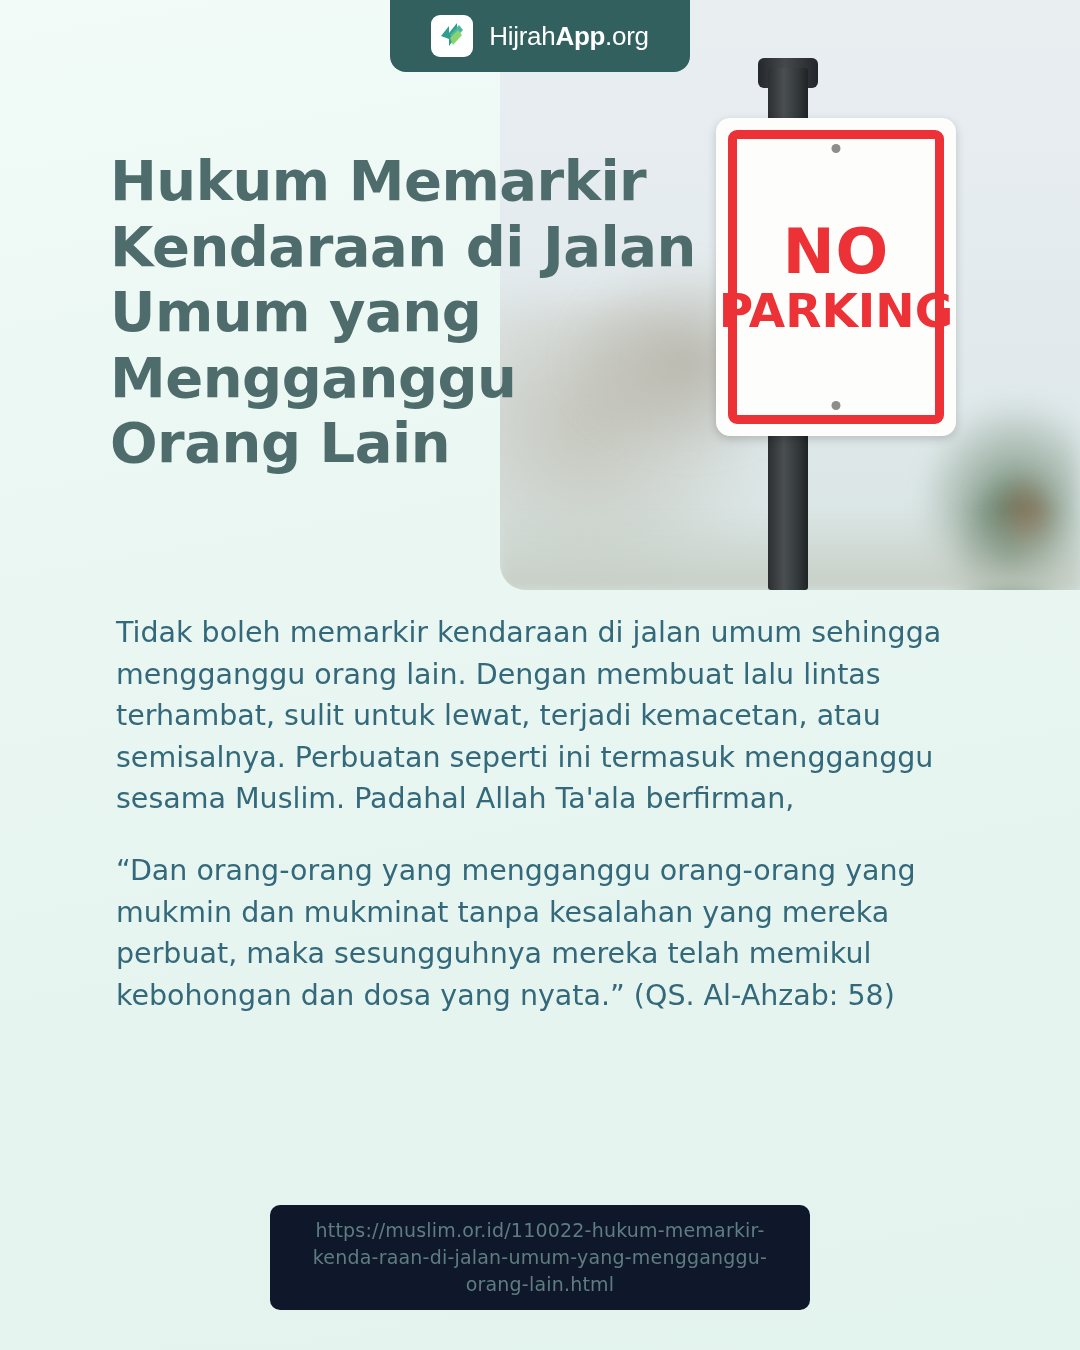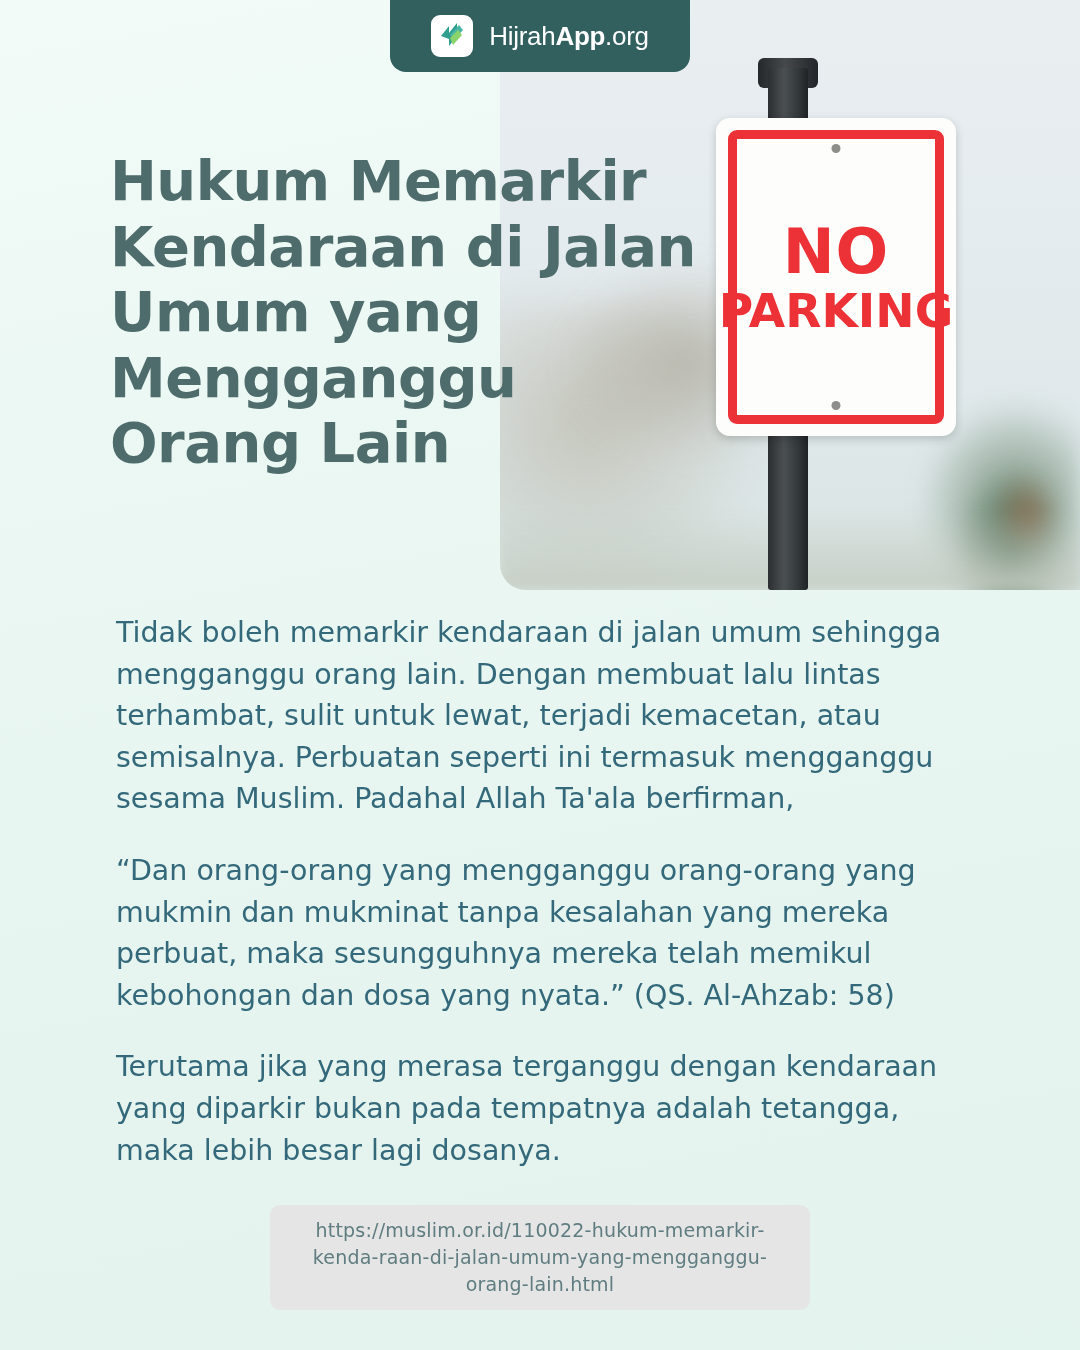--- a/index.html
+++ b/index.html
@@ -221,21 +221,21 @@
   }
   .body-copy p { margin-bottom: 30px; }
   .body-copy p:last-child { margin-bottom: 0; }
 
   
   .source-chip {
     position: absolute;
     left: 50%;
     transform: translateX(-50%);
     top: 1205px;
-    background: #e5e5e5;
+    background: #0f172a;
     border-radius: 10px;
     padding: 12px 22px;
     text-align: center;
     color: #5f7d80;
     font-size: 19px;
     line-height: 1.42;
     font-family: "DejaVu Sans", sans-serif;
     letter-spacing: 0.2px;
     max-width: 620px;
   }
@@ -278,16 +278,15 @@
     </svg>
   </span>
   <span class="logo-text">
     <span class="w1">Hijrah</span><span class="w2">App</span><span class="w3">.org</span>
   </span>
 </div>
 
 <div class="body-copy">
   <p>Tidak boleh memarkir kendaraan di jalan umum sehingga mengganggu orang lain. Dengan membuat lalu lintas terhambat, sulit untuk lewat, terjadi kemacetan, atau semisalnya. Perbuatan seperti ini termasuk mengganggu sesama Muslim. Padahal Allah Ta'ala berfirman,</p>
   <p>“Dan orang-orang yang mengganggu orang-orang yang mukmin dan mukminat tanpa kesalahan yang mereka perbuat, maka sesungguhnya mereka telah memikul kebohongan dan dosa yang nyata.” (QS. Al-Ahzab: 58)</p>
-  <p>Terutama jika yang merasa terganggu dengan kendaraan yang diparkir bukan pada tempatnya adalah tetangga, maka lebih besar lagi dosanya.</p>
 </div>
 
 <div class="source-chip">https://muslim.or.id/110022-hukum-memarkir-kenda-raan-di-jalan-umum-yang-mengganggu-orang-lain.html</div>
 
 </body></html>

